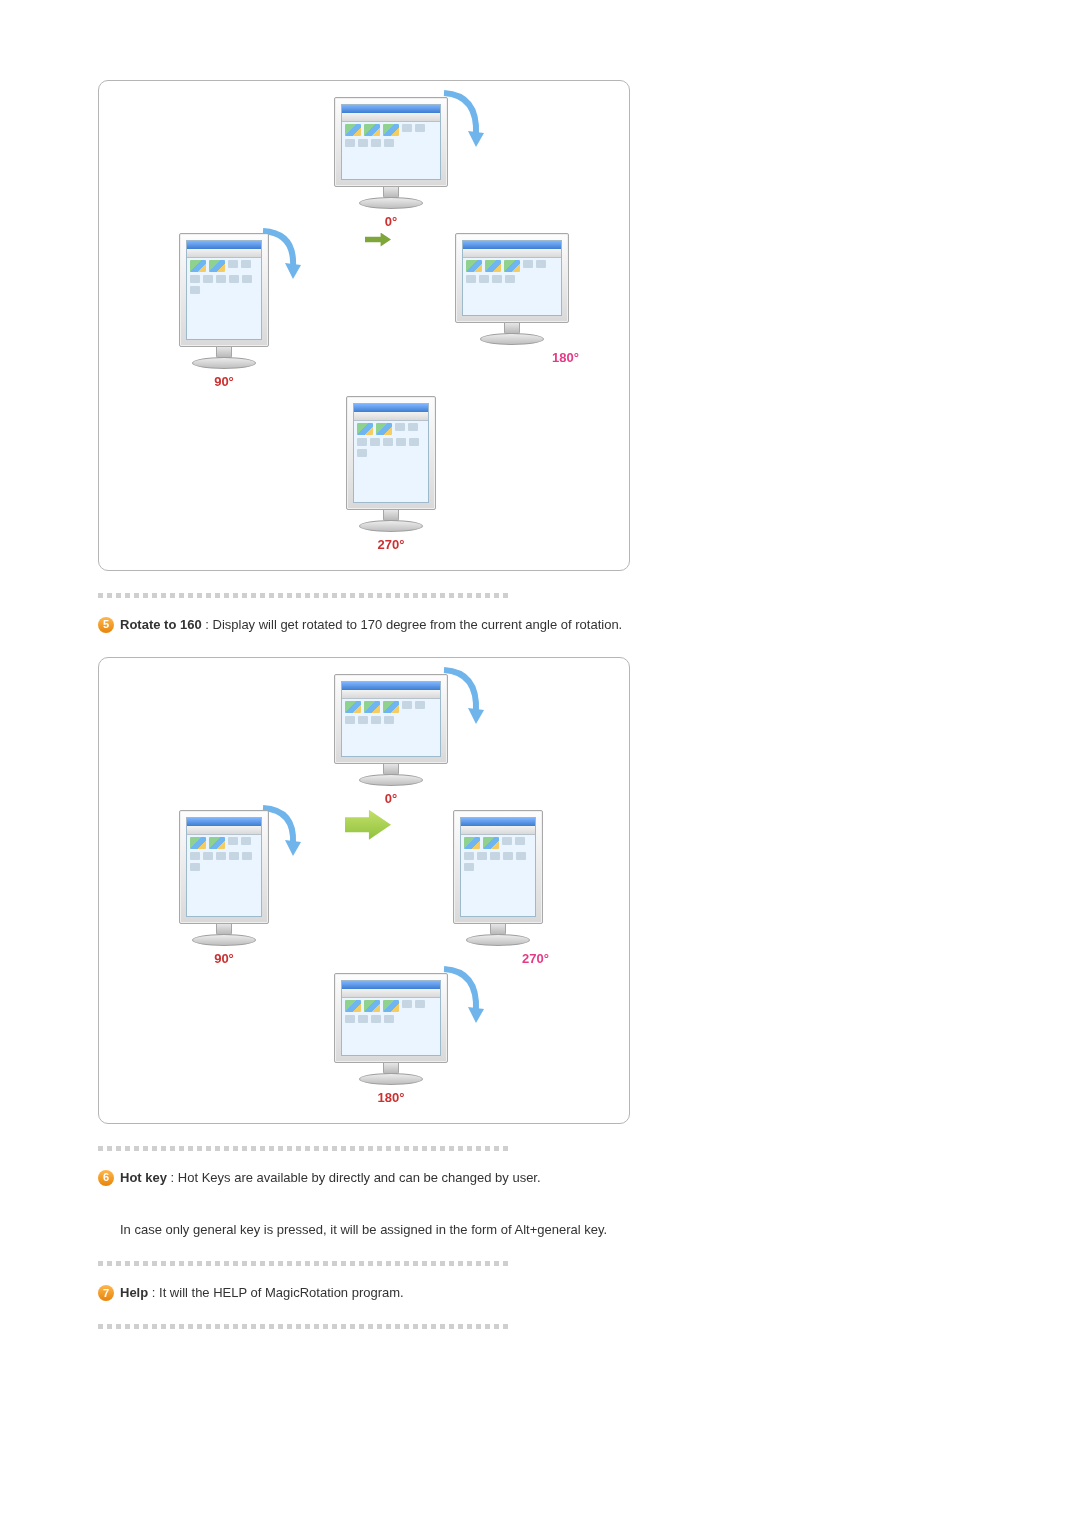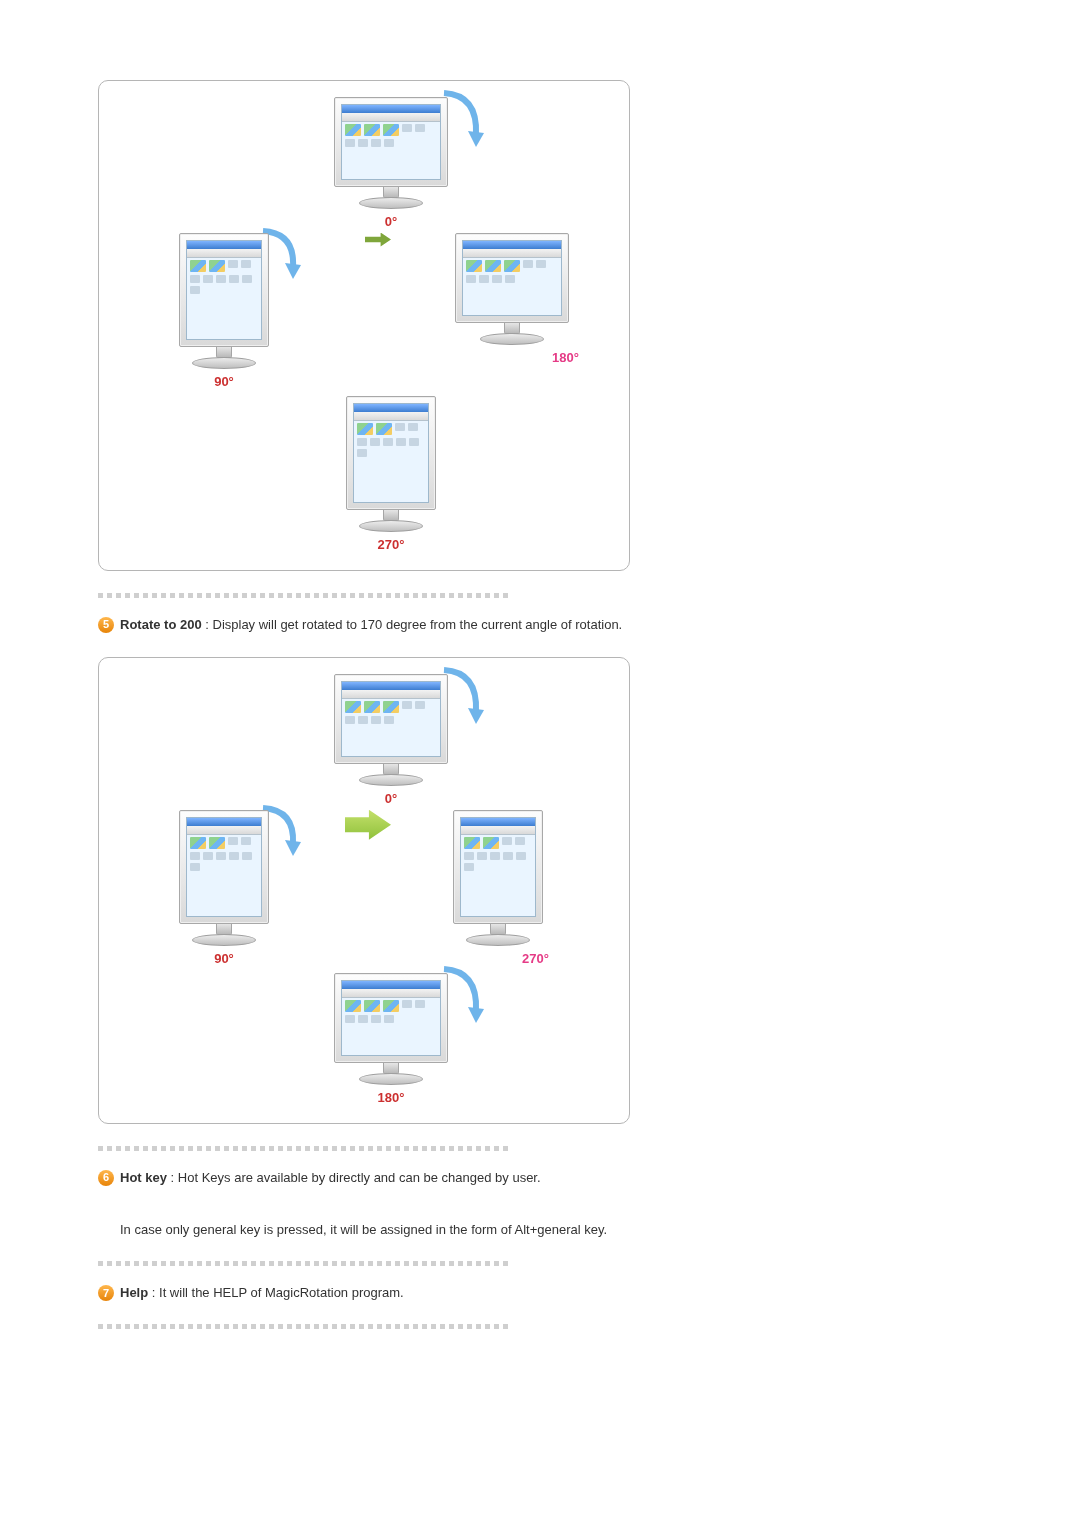--- a/index.html
+++ b/index.html
@@ -244,21 +244,21 @@
       <span></span>
       <span></span>
       <span></span>
       <span></span>
       <span></span>
     </div>
 
   <div class="entry">
     <span class="numbullet nb-orange">5</span>
     <span class="text">
-      <b>Rotate to 200</b>
+      <b>Rotate to 160</b>
       <span>: Display will get rotated to 170 degree from the current angle of rotation.</span>
     </span>
   </div>
 
   <div style="height:18px"></div>
 
   <div class="figure">
 
     <div class="stack" style="margin-left:54px;margin-bottom:2px">
       <div class="monitor-wrap">

